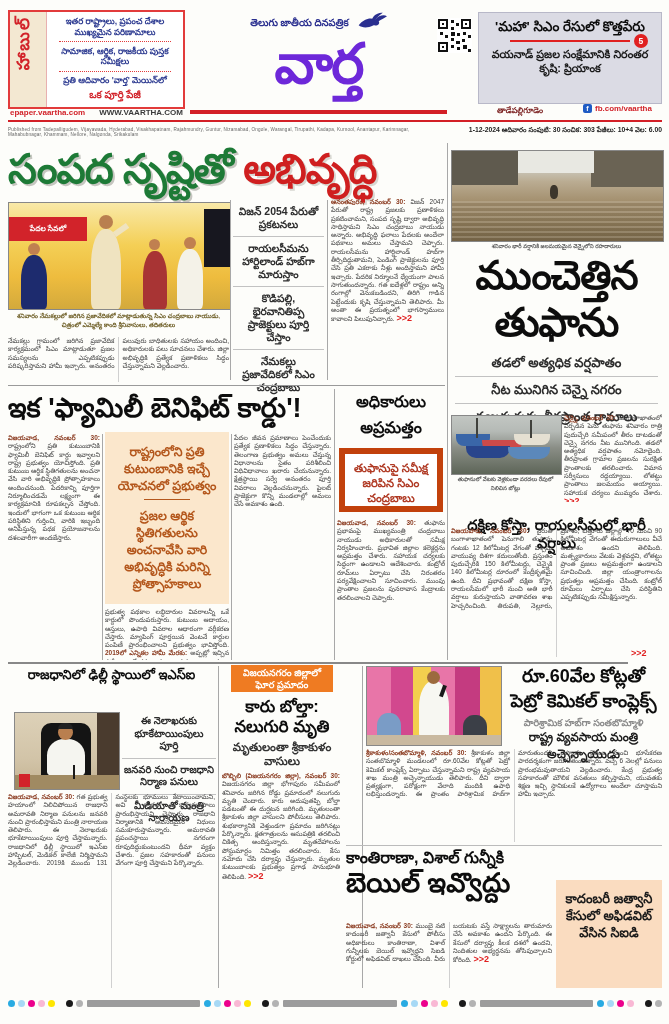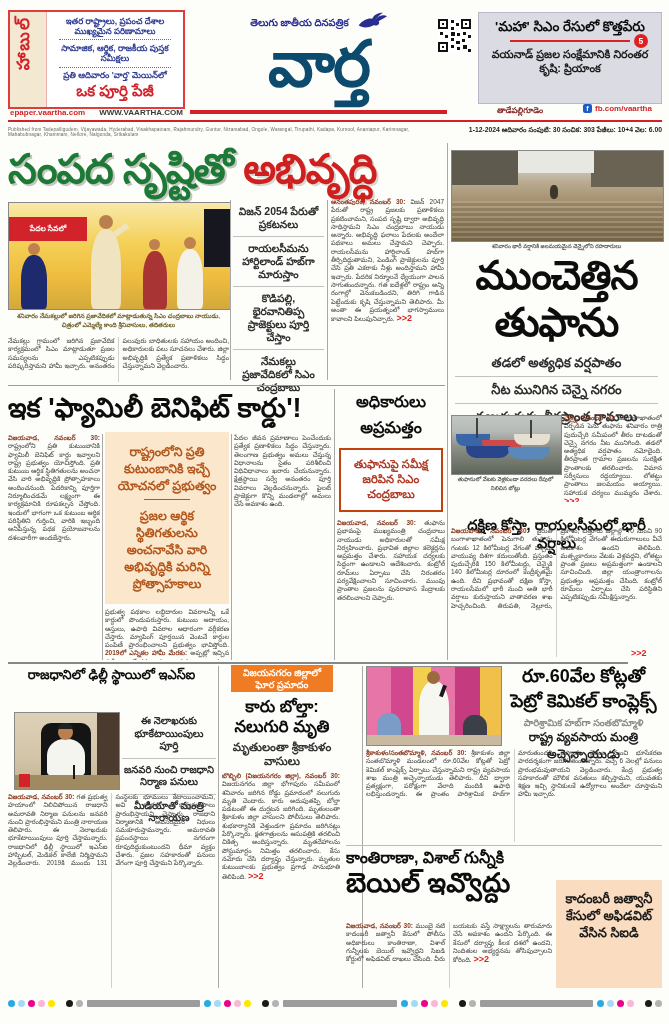--- a/index.html
+++ b/index.html
@@ -10,26 +10,26 @@
   .hr{position:absolute;height:1px;background:#9a9a9a;}
   
   .promo-box{border:2px solid #e23b3b;background:#fff;display:flex;}
   .promo-strip{width:36px;background:#f3e8d2;position:relative;border-right:1px solid #e8b0b0;}
   .promo-vert{position:absolute;left:2px;top:4px;writing-mode:vertical-rl;transform:rotate(180deg);
               color:#d2232a;font-weight:bold;font-size:17px;letter-spacing:2px;}
   .promo-body{flex:1;display:flex;flex-direction:column;justify-content:space-around;
               text-align:center;padding:3px 4px;}
   .promo-line{color:#2b3990;font-weight:bold;font-size:8.5px;line-height:10.5px;}
   .promo-div{border-top:1px dotted #e23b3b;margin:1px 8px;}
-  .promo-red{color:#d2232a;font-weight:bold;font-size:15px;}
+  .promo-red{color:#d2232a;font-weight:bold;font-size:10px;}
   .epaper-row{display:flex;gap:14px;font-size:8px;font-weight:bold;}
   .epaper{color:#d2232a;} .website{color:#3a3a3a;}
   .tagline-row{display:flex;align-items:center;justify-content:center;gap:6px;}
   .tagline{color:#2a2f8f;font-weight:bold;font-size:10px;}
-  .logo{color:#0c4a6e;font-weight:800;font-size:64px;line-height:80px;text-align:center;letter-spacing:-2px;}
+  .logo{color:#6d28d9;font-weight:800;font-size:56px;line-height:80px;text-align:center;letter-spacing:-2px;}
   .logo-underline{background:#d31f26;}
   .right-promo{background:#dbdbe4;border:1px solid #b8b8c8;text-align:center;padding:6px 8px;box-sizing:border-box;}
   .rp-title{font-size:13.5px;line-height:16.5px;font-weight:bold;color:#0d0d0d;}
   .rp-div{position:relative;width:72%;margin:4px auto 5px;border-top:2px solid #e02020;}
   .rp-badge{position:absolute;right:-18px;top:-8px;width:14px;height:14px;border-radius:50%;
             background:#e02020;color:#fff;font-size:8.5px;font-weight:bold;line-height:14px;text-align:center;}
   .rp-sub{font-size:11px;line-height:14px;font-weight:bold;color:#1a1a1a;}
   .edition{font-size:8px;font-weight:bold;color:#7a1f1f;}
   .fb-row{display:flex;align-items:center;gap:3px;font-size:8px;font-weight:bold;color:#d2232a;}
   .fb-ico{width:9px;height:9px;background:#1f5bc4;color:#fff;border-radius:2px;
@@ -54,21 +54,21 @@
   
   .body-sm{font-size:6.5px;line-height:8.3px;color:#3b3b3b;text-align:justify;overflow:hidden;}
   .cols2{column-count:2;column-gap:8px;column-rule:1px solid #d0d0d0;}
   .lead-in{font-weight:bold;color:#8a3a1f;}
   .jump{color:#e02020;font-weight:bold;font-size:9px;}
   .jump-abs{position:absolute;right:2px;bottom:0;background:#fdfdfa;padding-left:3px;}
   
   .pullbox{background:#fbe7cc;text-align:center;color:#b4571c;font-weight:bold;
            font-size:12.5px;line-height:17px;padding:12px 8px;box-sizing:border-box;}
   .pull-underline{width:46px;border-top:1.5px solid #b4571c;margin:4px auto 8px;}
-  .blue-box{border:2px solid #c2410c;background:#fff;color:#b03a24;font-weight:bold;
+  .blue-box{border:6px solid #c2410c;background:#fff;color:#b03a24;font-weight:bold;
             font-size:11.5px;line-height:15px;text-align:center;padding:7px 4px;box-sizing:border-box;}
   .orange-box{background:#ef7b22;color:#fff;font-weight:bold;font-size:9.5px;line-height:12px;
               text-align:center;padding:2px 4px;box-sizing:border-box;}
   .peach-box{background:#fadcc0;color:#1a1a1a;font-weight:bold;font-size:13px;line-height:17px;
              text-align:center;padding:10px 6px;box-sizing:border-box;}
   
   .regbar{display:flex;align-items:center;gap:4px;}
   .reg-group{display:flex;align-items:center;gap:3px;flex:0 0 auto;}
   .reg-dot{width:7px;height:7px;border-radius:50%;}
   .reg-bar{height:7px;background:#9c9c9c;flex:1 1 auto;border-radius:1px;}

